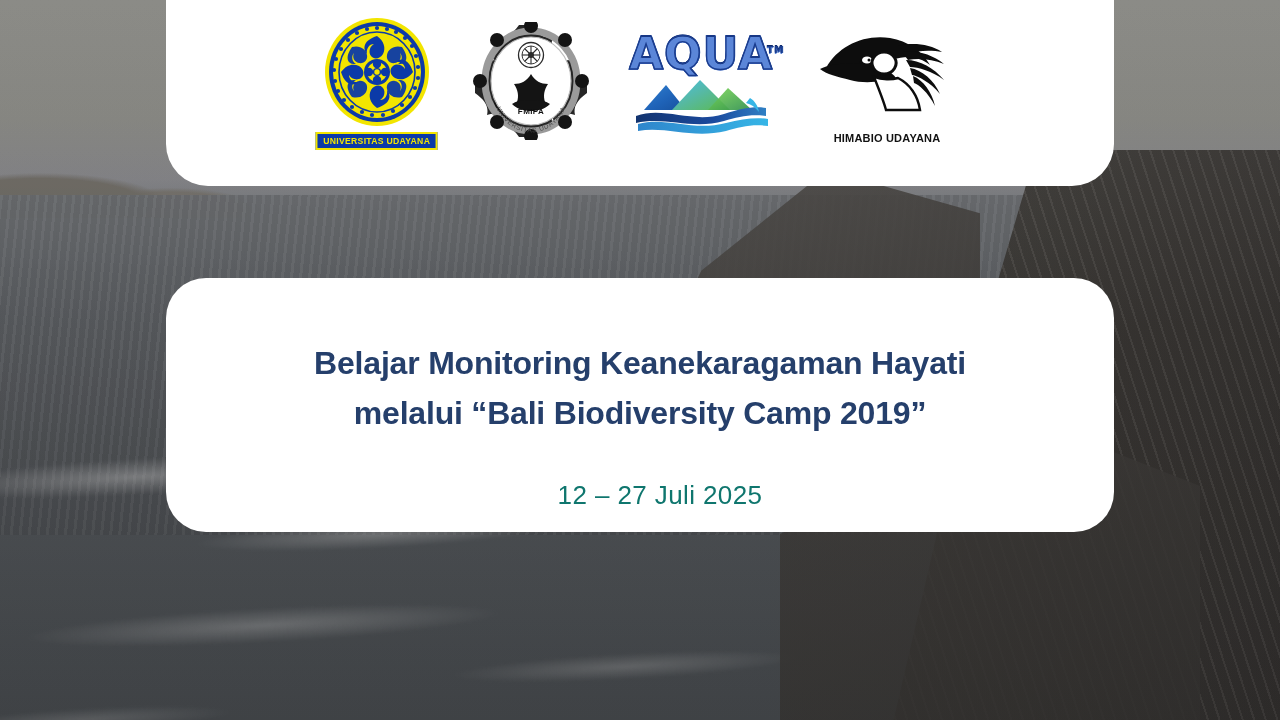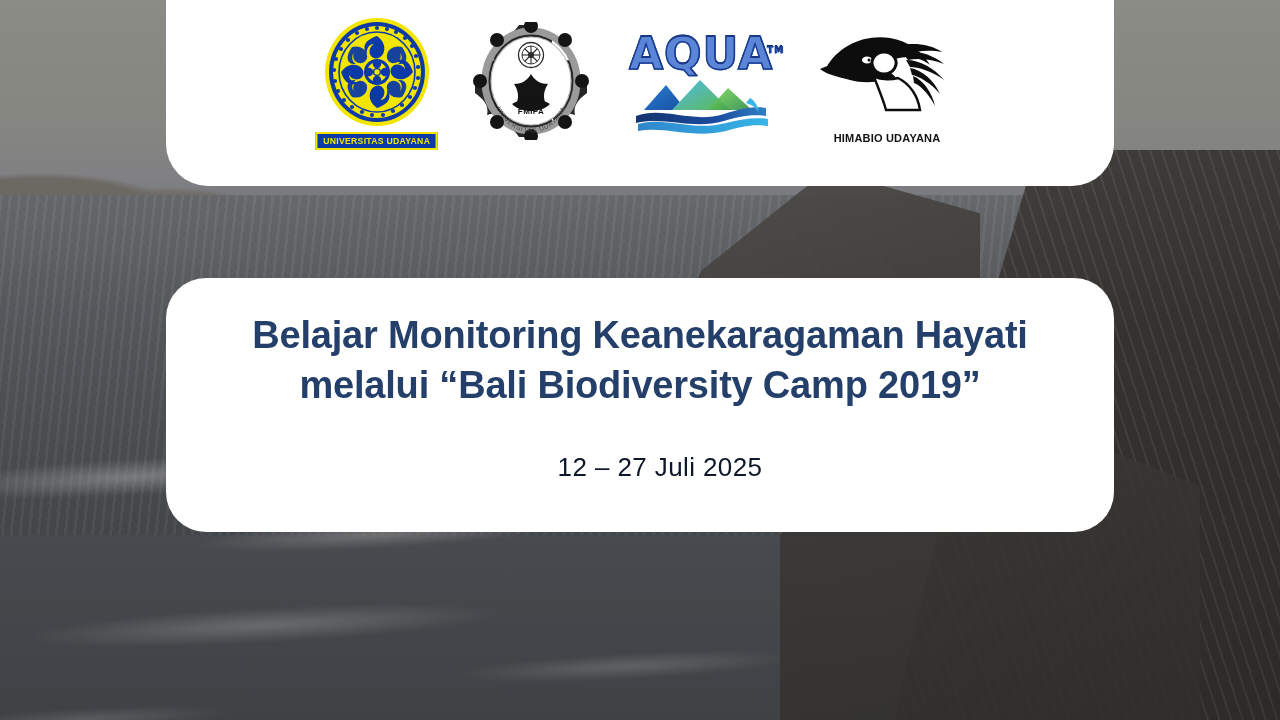--- a/index.html
+++ b/index.html
@@ -150,30 +150,31 @@
     align-items: center;
     justify-content: flex-start;
     padding-top: 32px;
     box-sizing: border-box;
   }
 
   .event-title {
     width: 840px;
     text-align: center;
     color: #253f6b;
-    font-size: 38px;
+    font-size: 32px;
     font-weight: bold;
     line-height: 50px;
     letter-spacing: -0.2px;
+    margin-top: 28px;
   }
   .event-title .line { display: block; }
 
   .event-date {
     margin-top: 42px;
-    color: #0f172a;
+    color: #0f766e;
     font-size: 26px;
     font-weight: normal;
     letter-spacing: 0.4px;
     text-align: center;
     margin-left: 40px;
   }
 
   
   .udayana-wrap {
     width: 118px;

